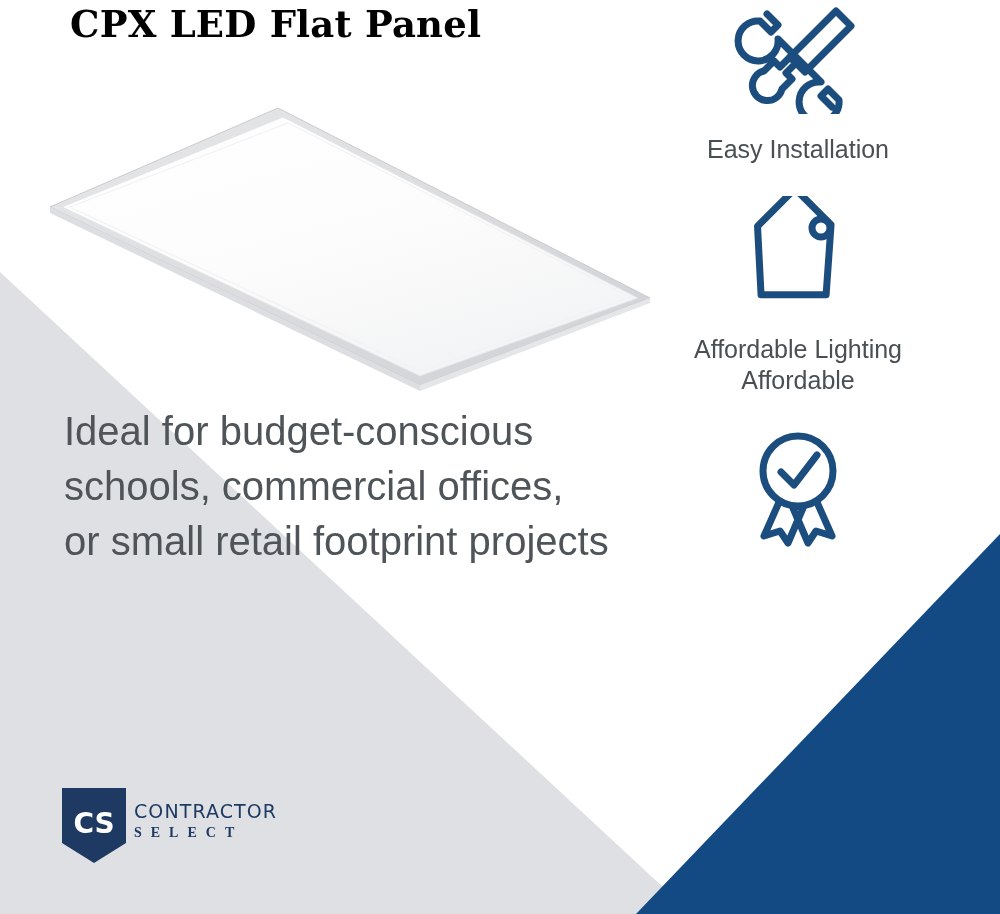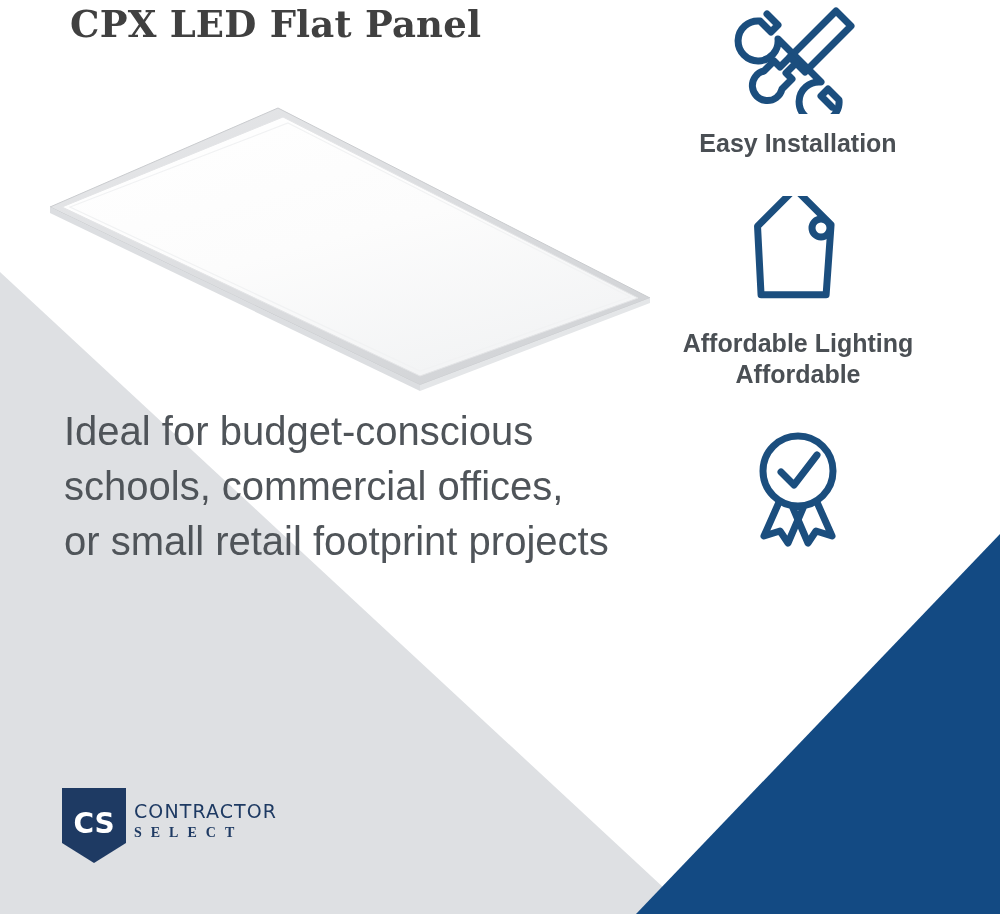--- a/index.html
+++ b/index.html
@@ -26,21 +26,21 @@
 
   
   .title {
     position: absolute;
     left: 70px;
     top: 2px;
     font-family: "DejaVu Serif", serif;
     font-weight: bold;
     font-size: 37px;
     letter-spacing: 0.2px;
-    color: #404040;
+    color: #000000;
     white-space: nowrap;
   }
 
   
   .product {
     position: absolute;
     left: 40px;
     top: 95px;
     width: 640px;
     height: 300px;
@@ -71,25 +71,25 @@
     width: 300px;
     text-align: center;
   }
   .feature-icon {
     display: block;
     margin: 0 auto;
     line-height: 0;
   }
   .feature-label {
     display: block;
-    margin-top: 14px;
+    margin-top: 20px;
     font-size: 25px;
     line-height: 31px;
     color: #4A4F54;
-    font-weight: 700;
+    font-weight: 400;
   }
   .feature-label .ln { display: block; }
 
   #feature-0 { top: 2px; }
   #feature-1 { top: 196px; }
   #feature-2 { top: 426px; }
 
   
   .logo {
     position: absolute;

